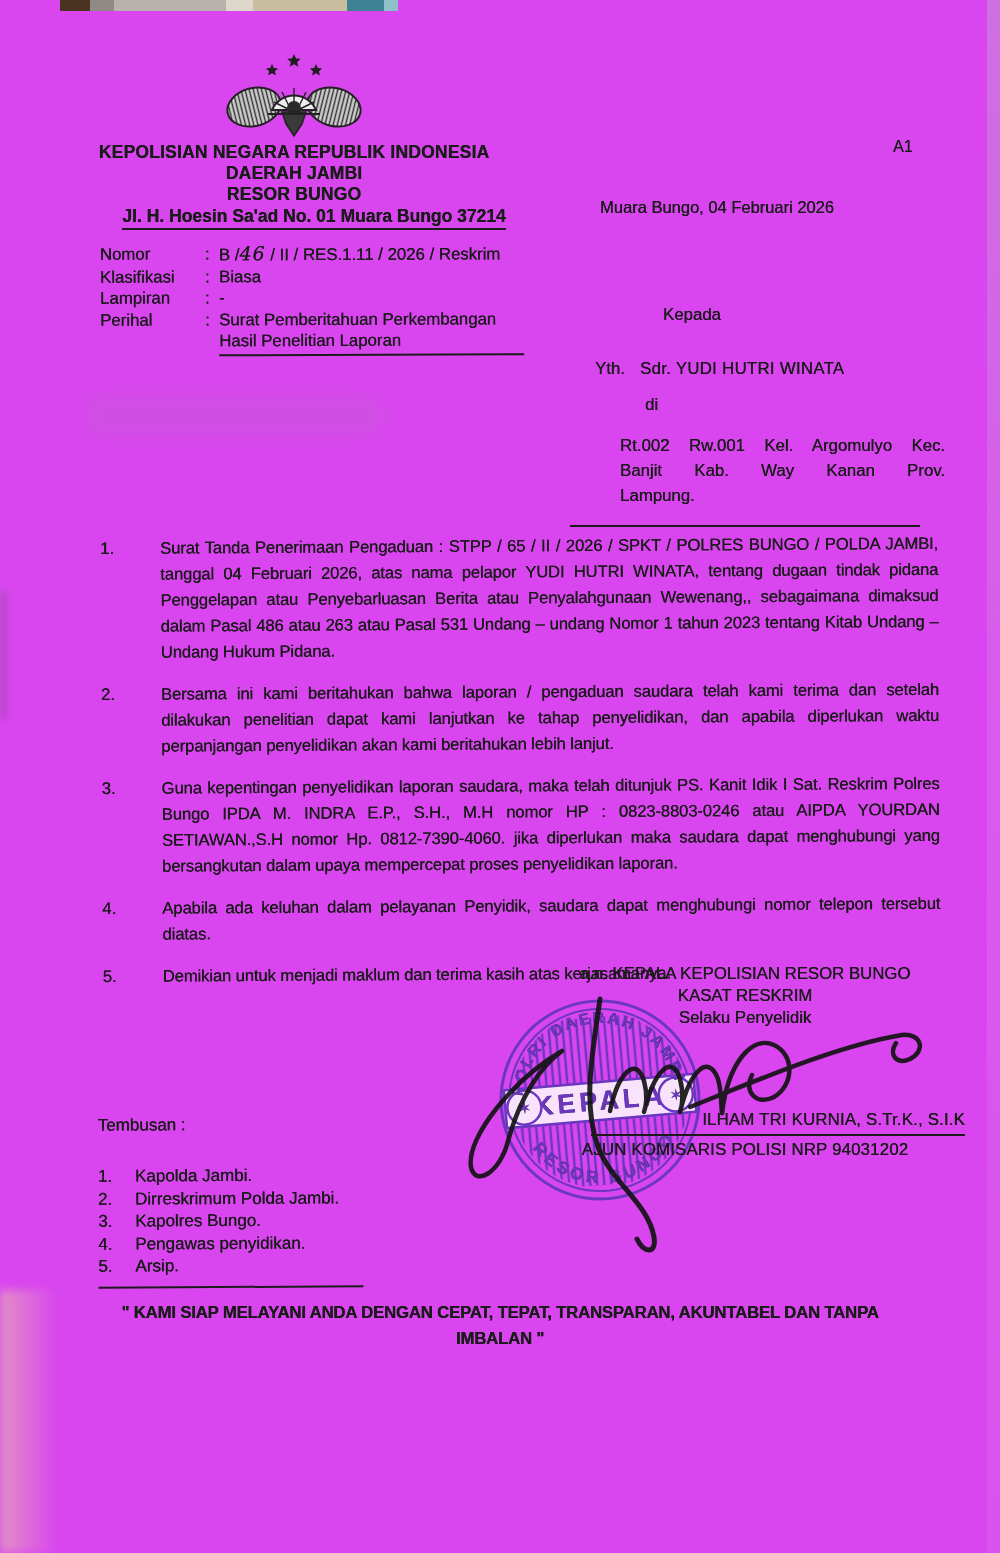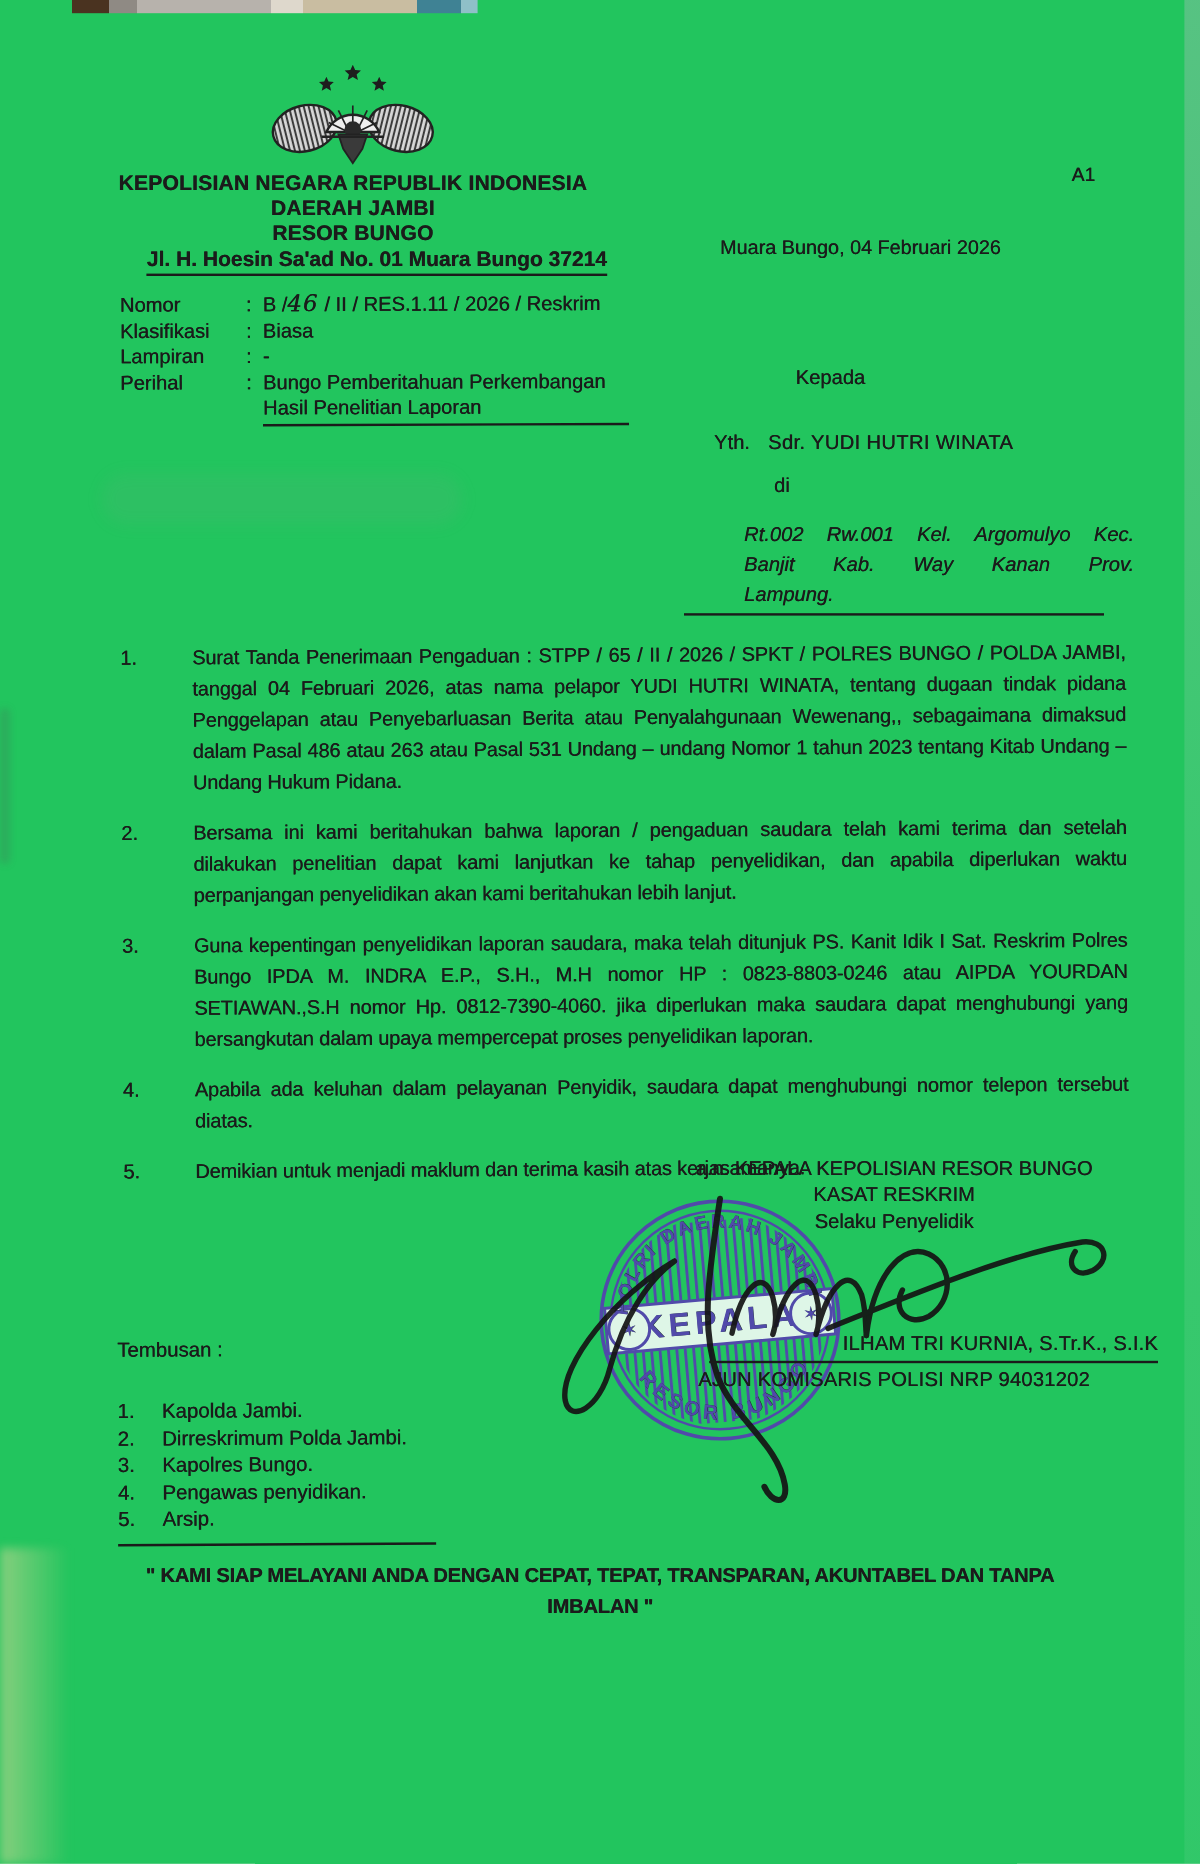--- a/index.html
+++ b/index.html
@@ -1,17 +1,17 @@
 <!DOCTYPE html>
 <html><head>
 <meta charset="utf-8">
 <style>
   html,body{margin:0;padding:0;}
   body{width:1000px;height:1553px;background:#e9e9e9;font-family:"Liberation Sans",sans-serif;color:#1b1b1b;overflow:hidden;}
-  .page{position:absolute;inset:0;background:#22c55e;}
+  .page{position:absolute;inset:0;background:#d946ef;}
   .page *{box-sizing:border-box;}
   .ink{text-shadow:0.3px 0 0 currentColor;}
   
   .scan-strip-top{position:absolute;left:60px;top:0;width:338px;height:11px;
     background:linear-gradient(90deg,#4a3320 0 9%,#8f8a84 9% 16%,#b7b2ac 16% 49%,#ded8cc 49% 57%,#c9bda1 57% 85%,#3f8294 85% 96%,#8fc0c8 96% 100%);
     filter:blur(0.4px);}
   .scan-strip-right{position:absolute;right:0;top:0;width:13px;height:100%;
     background:linear-gradient(180deg,rgba(185,190,198,.35),rgba(215,218,223,.14) 45%,rgba(230,230,235,.08));}
   .scan-smudge-left{position:absolute;left:0;top:590px;width:8px;height:130px;background:rgba(80,80,85,.22);filter:blur(3px);border-radius:4px;}
   .scan-smudge-mid{position:absolute;left:85px;top:395px;width:300px;height:42px;background:rgba(150,160,150,.10);filter:blur(6px);border-radius:20px;}
@@ -32,21 +32,21 @@
   .hw{font-family:"DejaVu Serif",serif;font-style:italic;font-size:19px;letter-spacing:1px;}
   .perihal-u{display:inline-block;width:305px;border-bottom:2px solid #1b1b1b;padding-bottom:2px;}
   
   .recipient{position:absolute;left:595px;top:305px;width:375px;font-size:16.8px;}
   .kepada{margin-left:68px;}
   .yth-row{margin-top:34px;display:flex;}
   .yth{width:45px;flex:none;}
   .yth-name{font-weight:normal;letter-spacing:.3px;}
   .di{margin-left:50px;margin-top:16px;}
   .addr{margin-left:25px;margin-top:18px;width:325px;line-height:25px;}
-  .addr-wrap{border-bottom:2.5px solid #1b1b1b;padding-bottom:3px;margin-left:-25px;padding-left:25px;width:350px;font-style:italic;}
+  .addr-wrap{border-bottom:2.5px solid #1b1b1b;padding-bottom:17px;margin-left:-25px;padding-left:25px;width:350px;}
   .just{text-align:justify;text-align-last:justify;}
   
   .paras{position:absolute;left:100px;top:536px;width:838px;transform:rotate(-0.35deg);transform-origin:left top;}
   .para{display:flex;margin-bottom:16px;}
   .para-num{width:60px;flex:none;font-size:16.8px;line-height:26px;}
   .para-text{flex:1;font-size:16.6px;line-height:26px;text-align:justify;letter-spacing:-0.1px;}
   
   .sigblock{position:absolute;left:525px;top:963px;width:440px;text-align:center;font-size:16.8px;line-height:22px;}
   .sig-name-row{margin-top:80px;text-align:right;}
   .sig-name{display:inline-block;width:374px;border-bottom:2.5px solid #1b1b1b;padding-bottom:3px;letter-spacing:.2px;}
@@ -128,21 +128,21 @@
     </div>
     <div class="meta-row">
       <span class="meta-label">Lampiran</span>
       <span class="meta-colon">:</span>
       <span class="meta-value">-</span>
     </div>
     <div class="meta-row">
       <span class="meta-label">Perihal</span>
       <span class="meta-colon">:</span>
       <span class="meta-value">
-        <span>Bungo Pemberitahuan Perkembangan</span><br>
+        <span>Surat Pemberitahuan Perkembangan</span><br>
         <span class="perihal-u">Hasil Penelitian Laporan</span>
       </span>
     </div>
   </div>
 
   <div class="recipient">
     <div class="kepada">Kepada</div>
     <div class="yth-row">
       <span class="yth">Yth.</span>
       <span class="yth-name">Sdr. YUDI HUTRI WINATA</span>

